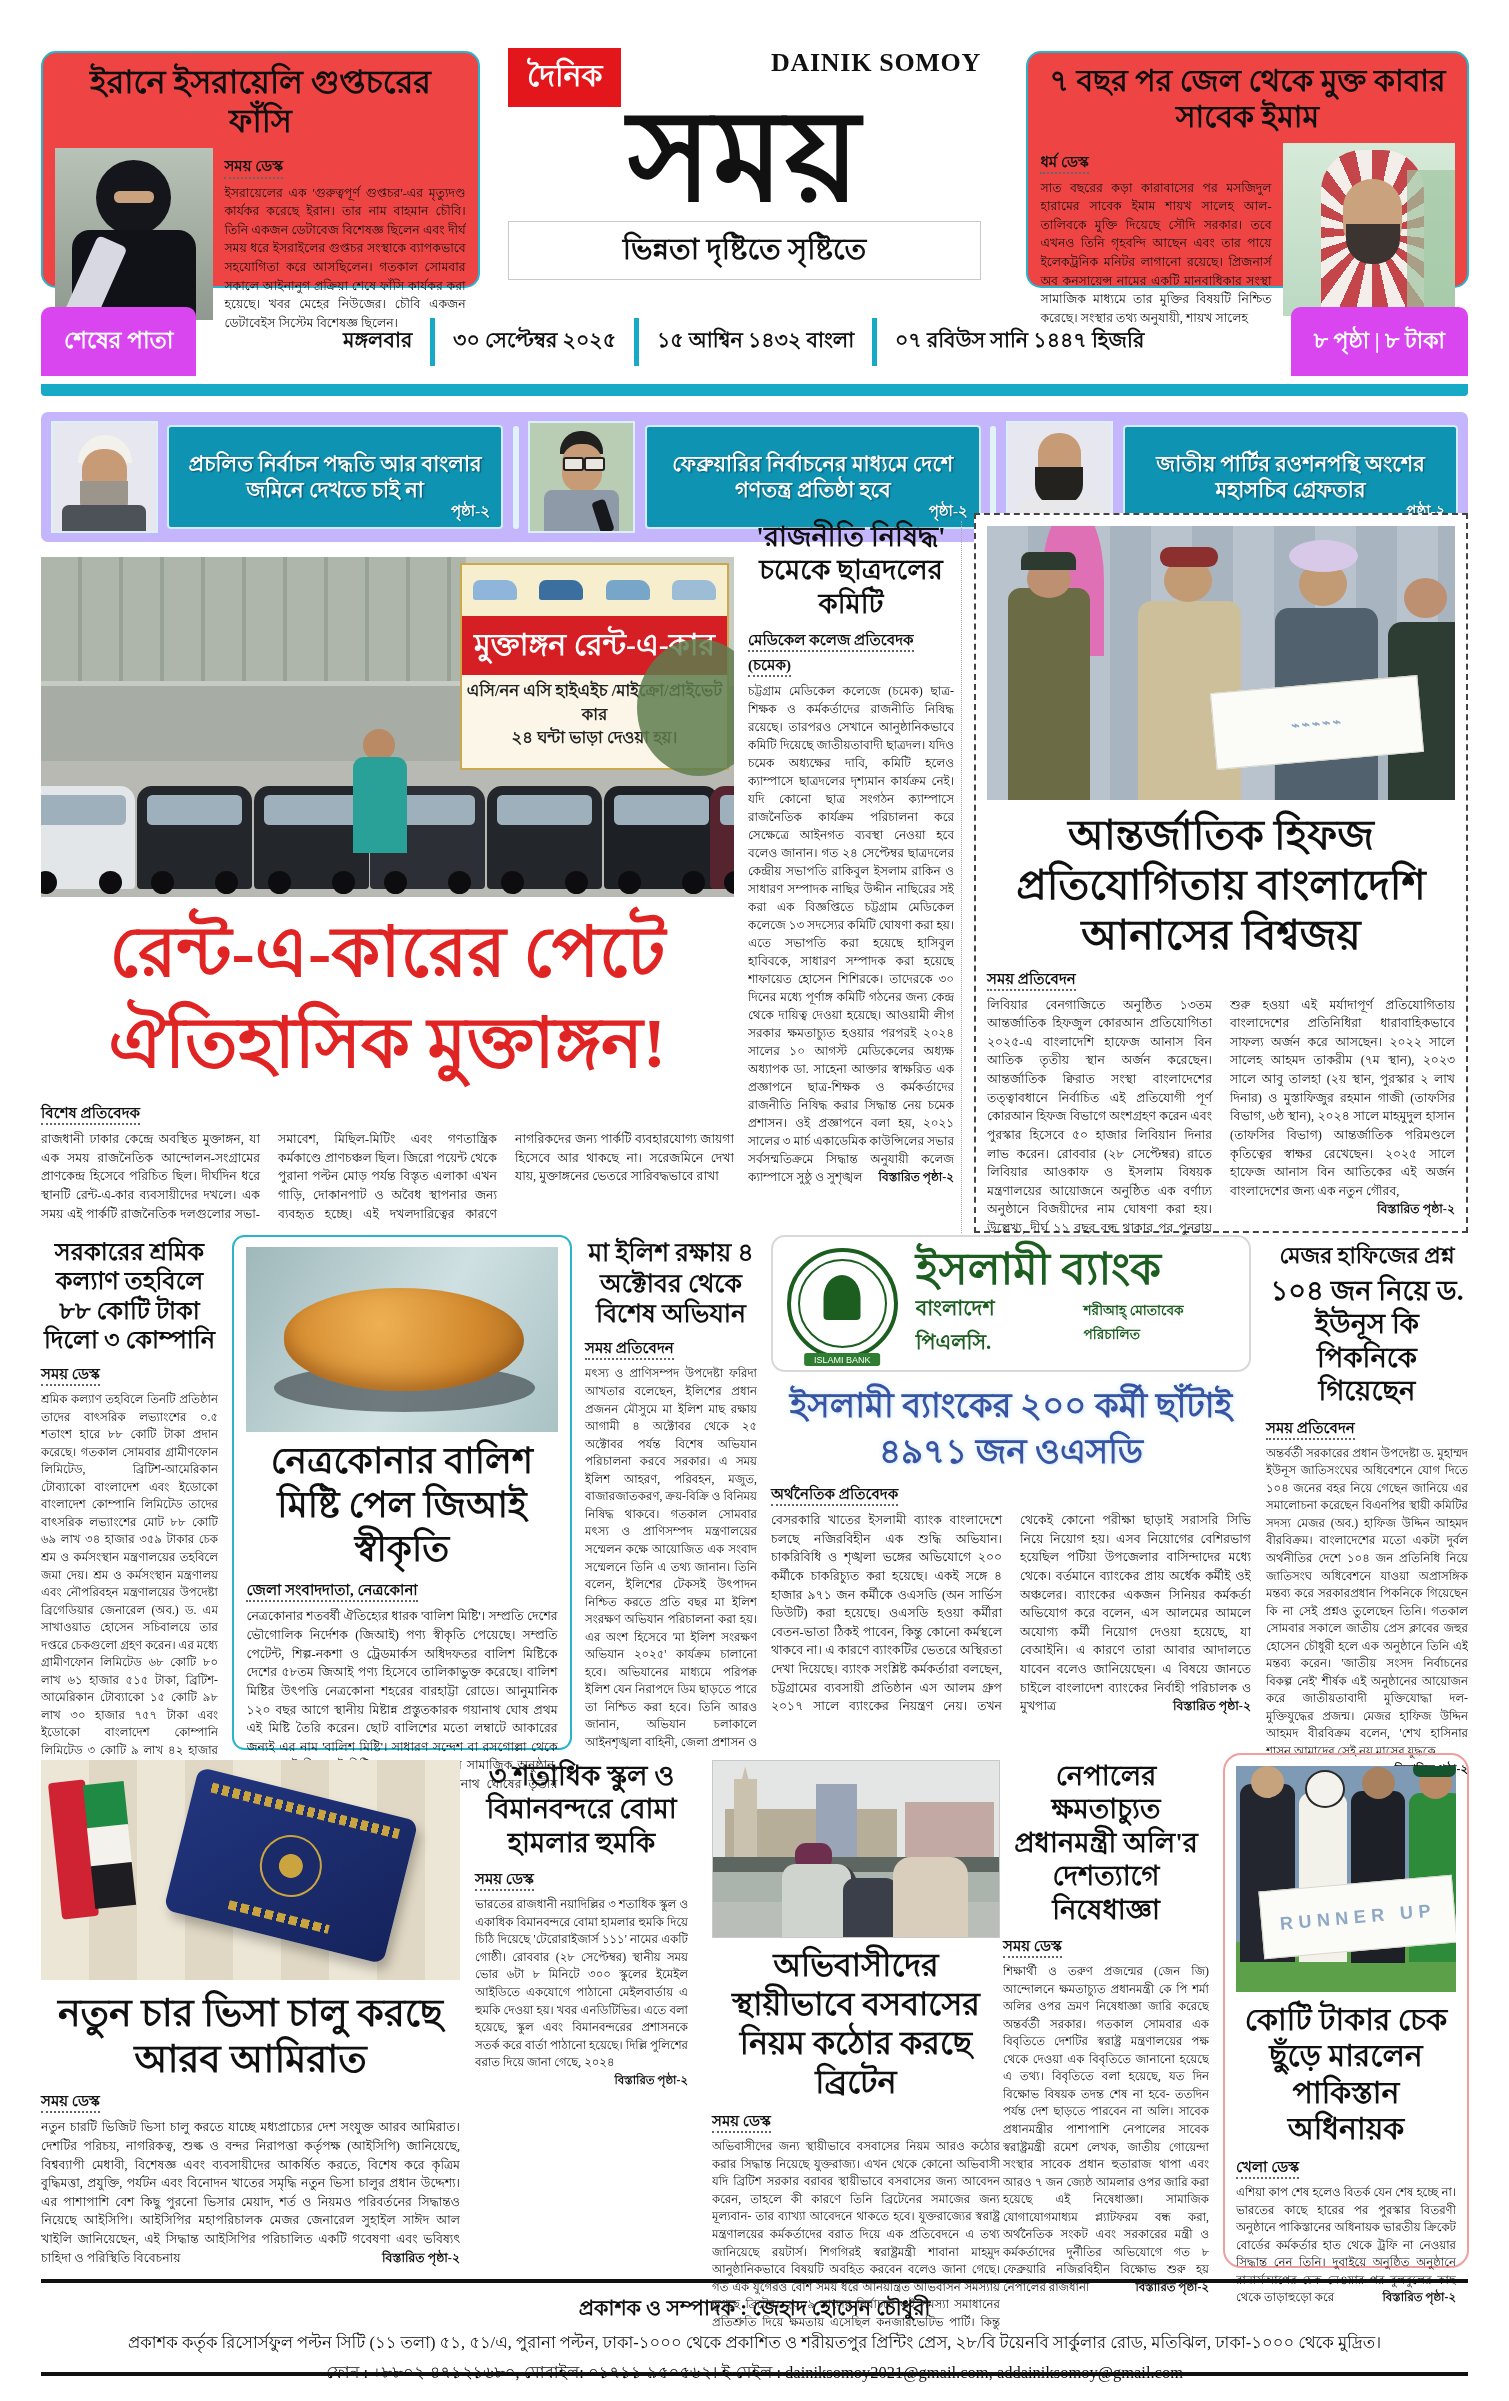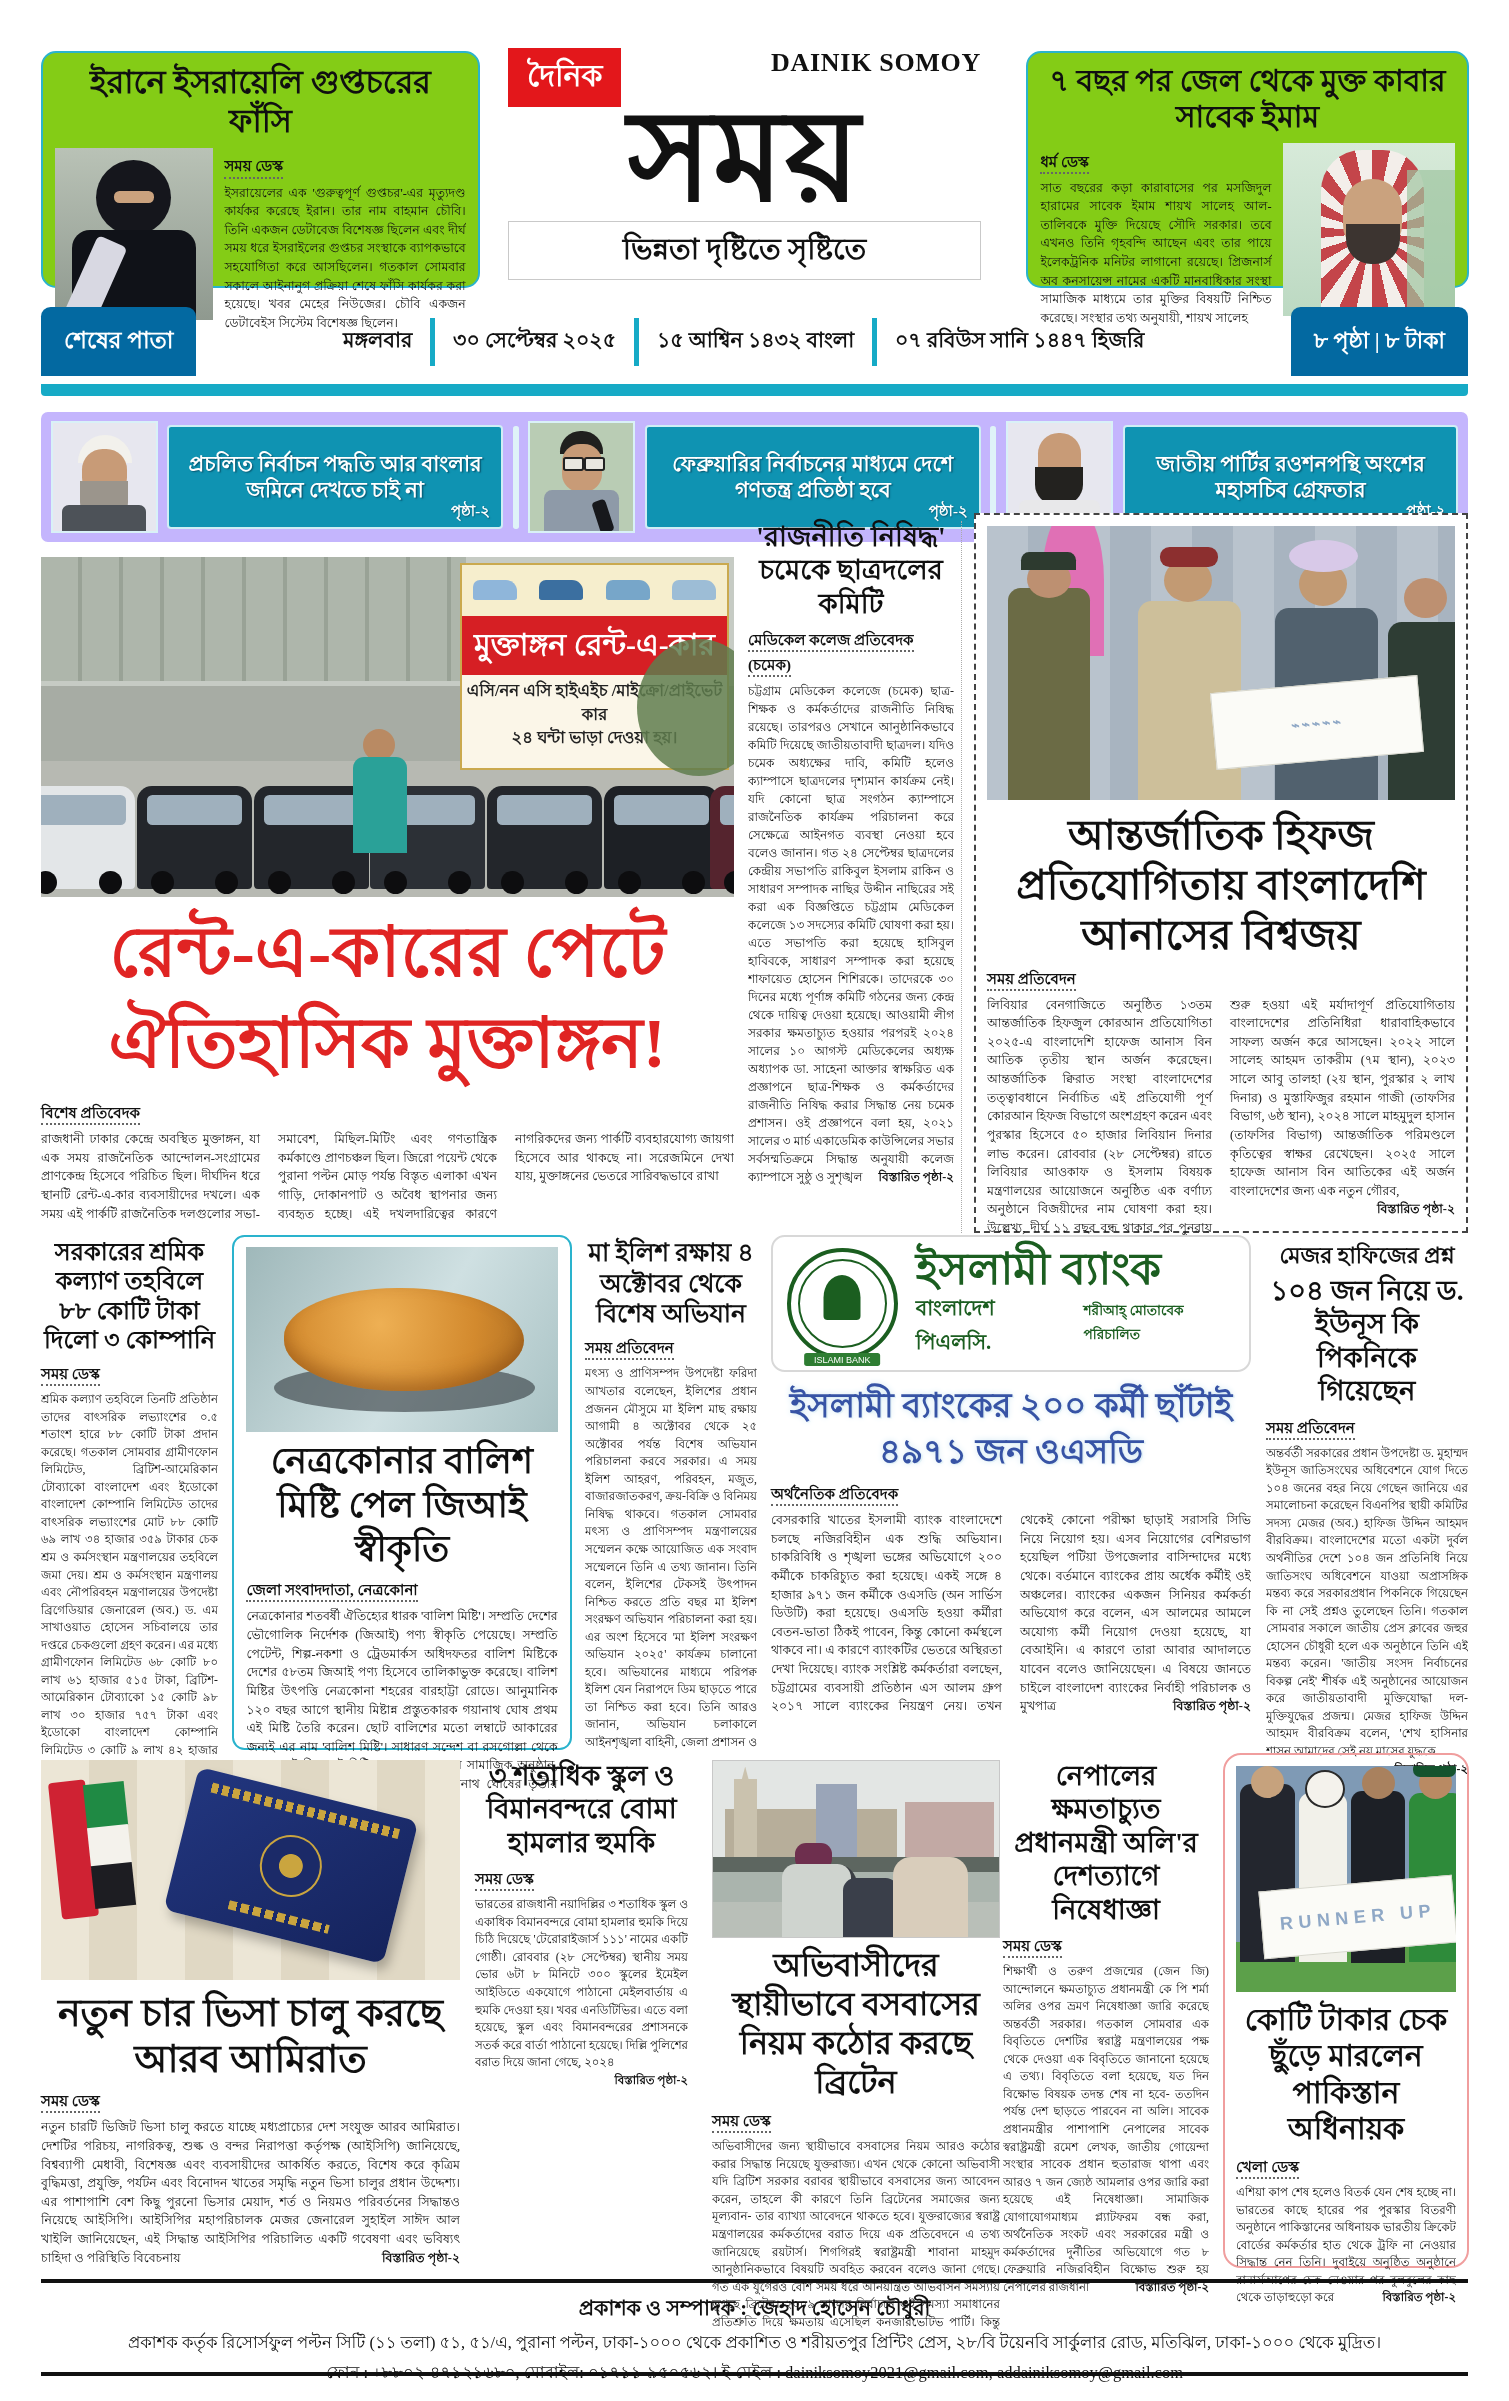--- a/index.html
+++ b/index.html
@@ -5,28 +5,28 @@
   html,body{margin:0;padding:0;background:#fff;}
   .page{position:relative;width:1509px;height:2401px;background:#fff;overflow:hidden;
         font-family:"Liberation Serif","DejaVu Serif",serif;color:#111;}
   .abs{position:absolute;}
   
   .headline{font-weight:bold;text-align:center;line-height:1.22;color:#101010;}
   .byline{font-weight:bold;font-size:15px;margin:6.9px 0 4.1px 0;}
   .byline span{border-bottom:2.1px dotted #666;padding-bottom:2.1px;}
   .body{font-size:12.4px;line-height:1.5;text-align:justify;overflow:hidden;}
   .more{font-weight:bold;float:right;}
-  .storybox{border:2.7px solid #2ab3cd;border-radius:15px;background:#84cc16;padding:9.6px 12.4px;box-sizing:border-box;}
+  .storybox{border:2.7px solid #2ab3cd;border-radius:15px;background:#ef4444;padding:9.6px 12.4px;box-sizing:border-box;}
   
   .chip{background:#e3171b;color:#fff;font-weight:bold;font-size:30px;padding:4.1px 19px;display:inline-block;}
   .brand-en{font-weight:bold;font-size:26px;letter-spacing:0.7px;font-family:"Liberation Serif",serif;}
   .brand{font-size:127px;font-weight:900;line-height:1;letter-spacing:1.4px;}
   .tagline{border:1.4px solid #c9c9c9;font-size:29px;font-weight:bold;text-align:center;padding:4.1px 20.6px;}
   
-  .dl-tab{background:#0369a1;color:#fff;font-weight:bold;font-size:23px;border-radius:9.6px 9.6px 0 0;
+  .dl-tab{background:#d946ef;color:#fff;font-weight:bold;font-size:23px;border-radius:9.6px 9.6px 0 0;
           padding:12.4px 23px;display:flex;align-items:center;justify-content:center;}
   .dl-item{font-weight:bold;font-size:20.6px;display:flex;align-items:center;}
   .dl-sep{width:4.8px;height:48px;background:#16aac6;margin:0 18px;}
   .dl-strip{position:absolute;left:0;right:0;bottom:0;height:12.4px;background:#16aac6;border-radius:0 0 4.1px 4.1px;}
   
   .ticker{background:#c4b5fd;border-radius:6.9px;display:flex;align-items:center;padding:9.6px;box-sizing:border-box;gap:9.6px;}
   .tphoto{width:103px;height:108px;background:#e7e7ef;border:2.1px solid #d9f1f7;position:relative;overflow:hidden;flex:none;}
   .tbox{flex:1;background:#0f93b2;border:2.7px solid #cfeef5;border-radius:4.1px;color:#fff;height:104px;
         display:flex;flex-direction:column;align-items:center;justify-content:center;position:relative;padding:2.7px 9.6px;box-sizing:border-box;}
   .tbox .th{font-size:21px;font-weight:bold;text-align:center;line-height:1.25;text-shadow:1.4px 1.4px 1.4px rgba(0,40,60,.55);}

